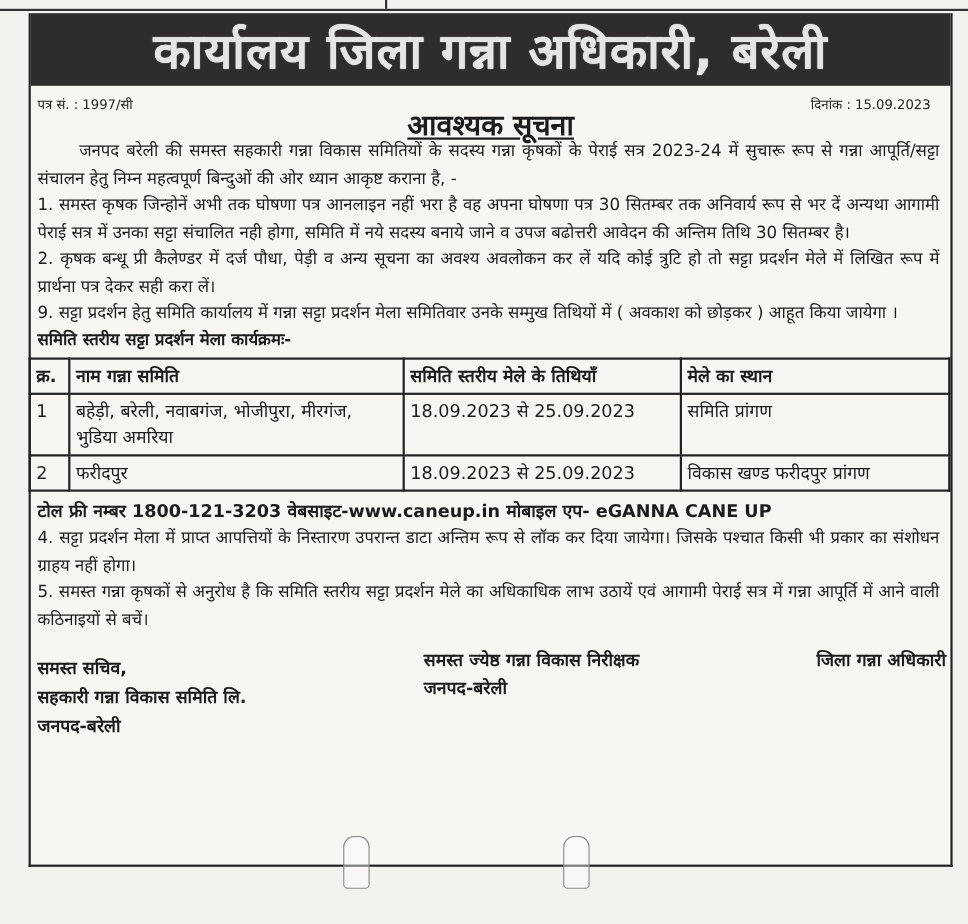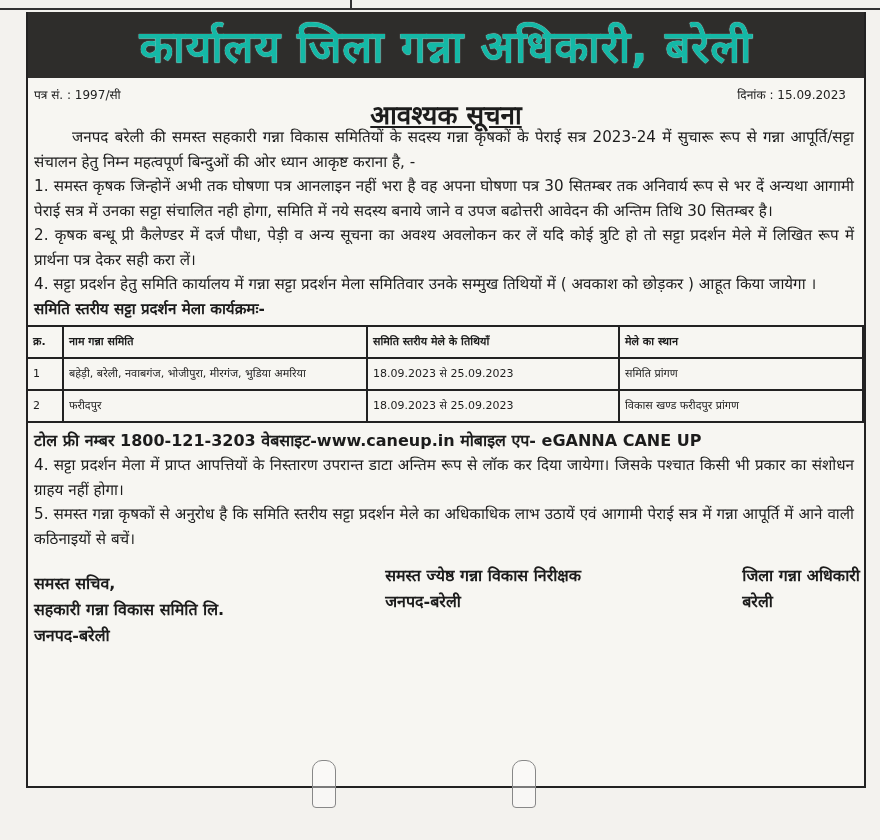--- a/index.html
+++ b/index.html
@@ -17,39 +17,39 @@
   .top-strip .divider { position: absolute; left: 350px; top: 0; width: 2px; height: 8px; background: #333; }
   .notice {
     position: absolute; left: 26px; top: 12px; width: 836px; height: 774px;
     border-left: 2px solid #222; border-right: 2px solid #222;
     border-bottom: 2px solid #222;
     background: #f7f6f2;
   }
   .banner {
     height: 66px; background: #2e2d2b;
     display: flex; align-items: center; justify-content: center;
-    color: #14b8a6; font-weight: bold; font-size: 44px; letter-spacing: 1px;
+    color: #e5e5e5; font-weight: bold; font-size: 44px; letter-spacing: 1px;
     text-shadow: 0 0 1px #fff;
   }
   .meta-row {
     display: flex; justify-content: space-between; padding: 8px 18px 0 6px;
     font-size: 12px; color: #222;
   }
   .heading {
     text-align: center; font-size: 26px; font-weight: bold;
     text-decoration: underline; margin-top: 2px; line-height: 20px;
   }
   .para {
     font-size: 15.2px; line-height: 24.5px; padding: 0 10px 0 6px; text-align: justify;
   }
   .para.first { text-indent: 38px; }
   .bold { font-weight: bold; }
   table.schedule {
     width: 838px; margin-left: -2px; border-collapse: collapse; margin-top: 4px;
-    font-size: 11px;
+    font-size: 16px;
   }
   table.schedule td, table.schedule th {
     border: 2px solid #222; padding: 3px 5px; vertical-align: top; text-align: left;
     font-weight: normal; line-height: 24px;
   }
   table.schedule th { font-weight: bold; }
   .col-no { width: 24px; }
   .col-name { width: 292px; border-radius: 15px; }
   .col-date { width: 240px; }
   .contact {
@@ -81,21 +81,21 @@
   <div class="meta-row">
     <span>पत्र सं. : 1997/सी</span>
     <span>दिनांक : 15.09.2023</span>
   </div>
 
   <div class="heading">आवश्यक सूचना</div>
 
   <div class="para first">जनपद बरेली की समस्त सहकारी गन्ना विकास समितियों के सदस्य गन्ना कृषकों के पेराई सत्र 2023-24 में सुचारू रूप से गन्ना आपूर्ति/सट्टा संचालन हेतु निम्न महत्वपूर्ण बिन्दुओं की ओर ध्यान आकृष्ट कराना है, -</div>
   <div class="para">1. समस्त कृषक जिन्होनें अभी तक घोषणा पत्र आनलाइन नहीं भरा है वह अपना घोषणा पत्र 30 सितम्बर तक अनिवार्य रूप से भर दें अन्यथा आगामी पेराई सत्र में उनका सट्टा संचालित नही होगा, समिति में नये सदस्य बनाये जाने व उपज बढोत्तरी आवेदन की अन्तिम तिथि 30 सितम्बर है।</div>
   <div class="para">2. कृषक बन्धू प्री कैलेण्डर में दर्ज पौधा, पेड़ी व अन्य सूचना का अवश्य अवलोकन कर लें यदि कोई त्रुटि हो तो सट्टा प्रदर्शन मेले में लिखित रूप में प्रार्थना पत्र देकर सही करा लें।</div>
-  <div class="para">4. सट्टा प्रदर्शन हेतु समिति कार्यालय में गन्ना सट्टा प्रदर्शन मेला समितिवार उनके सम्मुख तिथियों में ( अवकाश को छोड़कर ) आहूत किया जायेगा ।</div>
+  <div class="para">9. सट्टा प्रदर्शन हेतु समिति कार्यालय में गन्ना सट्टा प्रदर्शन मेला समितिवार उनके सम्मुख तिथियों में ( अवकाश को छोड़कर ) आहूत किया जायेगा ।</div>
   <div class="para bold">समिति स्तरीय सट्टा प्रदर्शन मेला कार्यक्रमः-</div>
 
   <table class="schedule">
     <tbody>
         <tr>
       <th class="col-no">क्र.</th>
       <th class="col-name">नाम गन्ना समिति</th>
       <th class="col-date">समिति स्तरीय मेले के तिथियाँ</th>
       <th>मेले का स्थान</th>
     </tr>
@@ -123,19 +123,18 @@
       <div>समस्त सचिव,</div>
       <div>सहकारी गन्ना विकास समिति लि.</div>
       <div>जनपद-बरेली</div>
     </div>
     <div class="sig s2">
       <div>समस्त ज्येष्ठ गन्ना विकास निरीक्षक</div>
       <div>जनपद-बरेली</div>
     </div>
     <div class="sig s3">
       <div>जिला गन्ना अधिकारी</div>
-      <div>बरेली</div>
     </div>
   </div>
 </div>
 
 <div class="clip" style="left:312px; top:760px;"></div>
 <div class="clip" style="left:512px; top:760px;"></div>
 
 </body></html>

